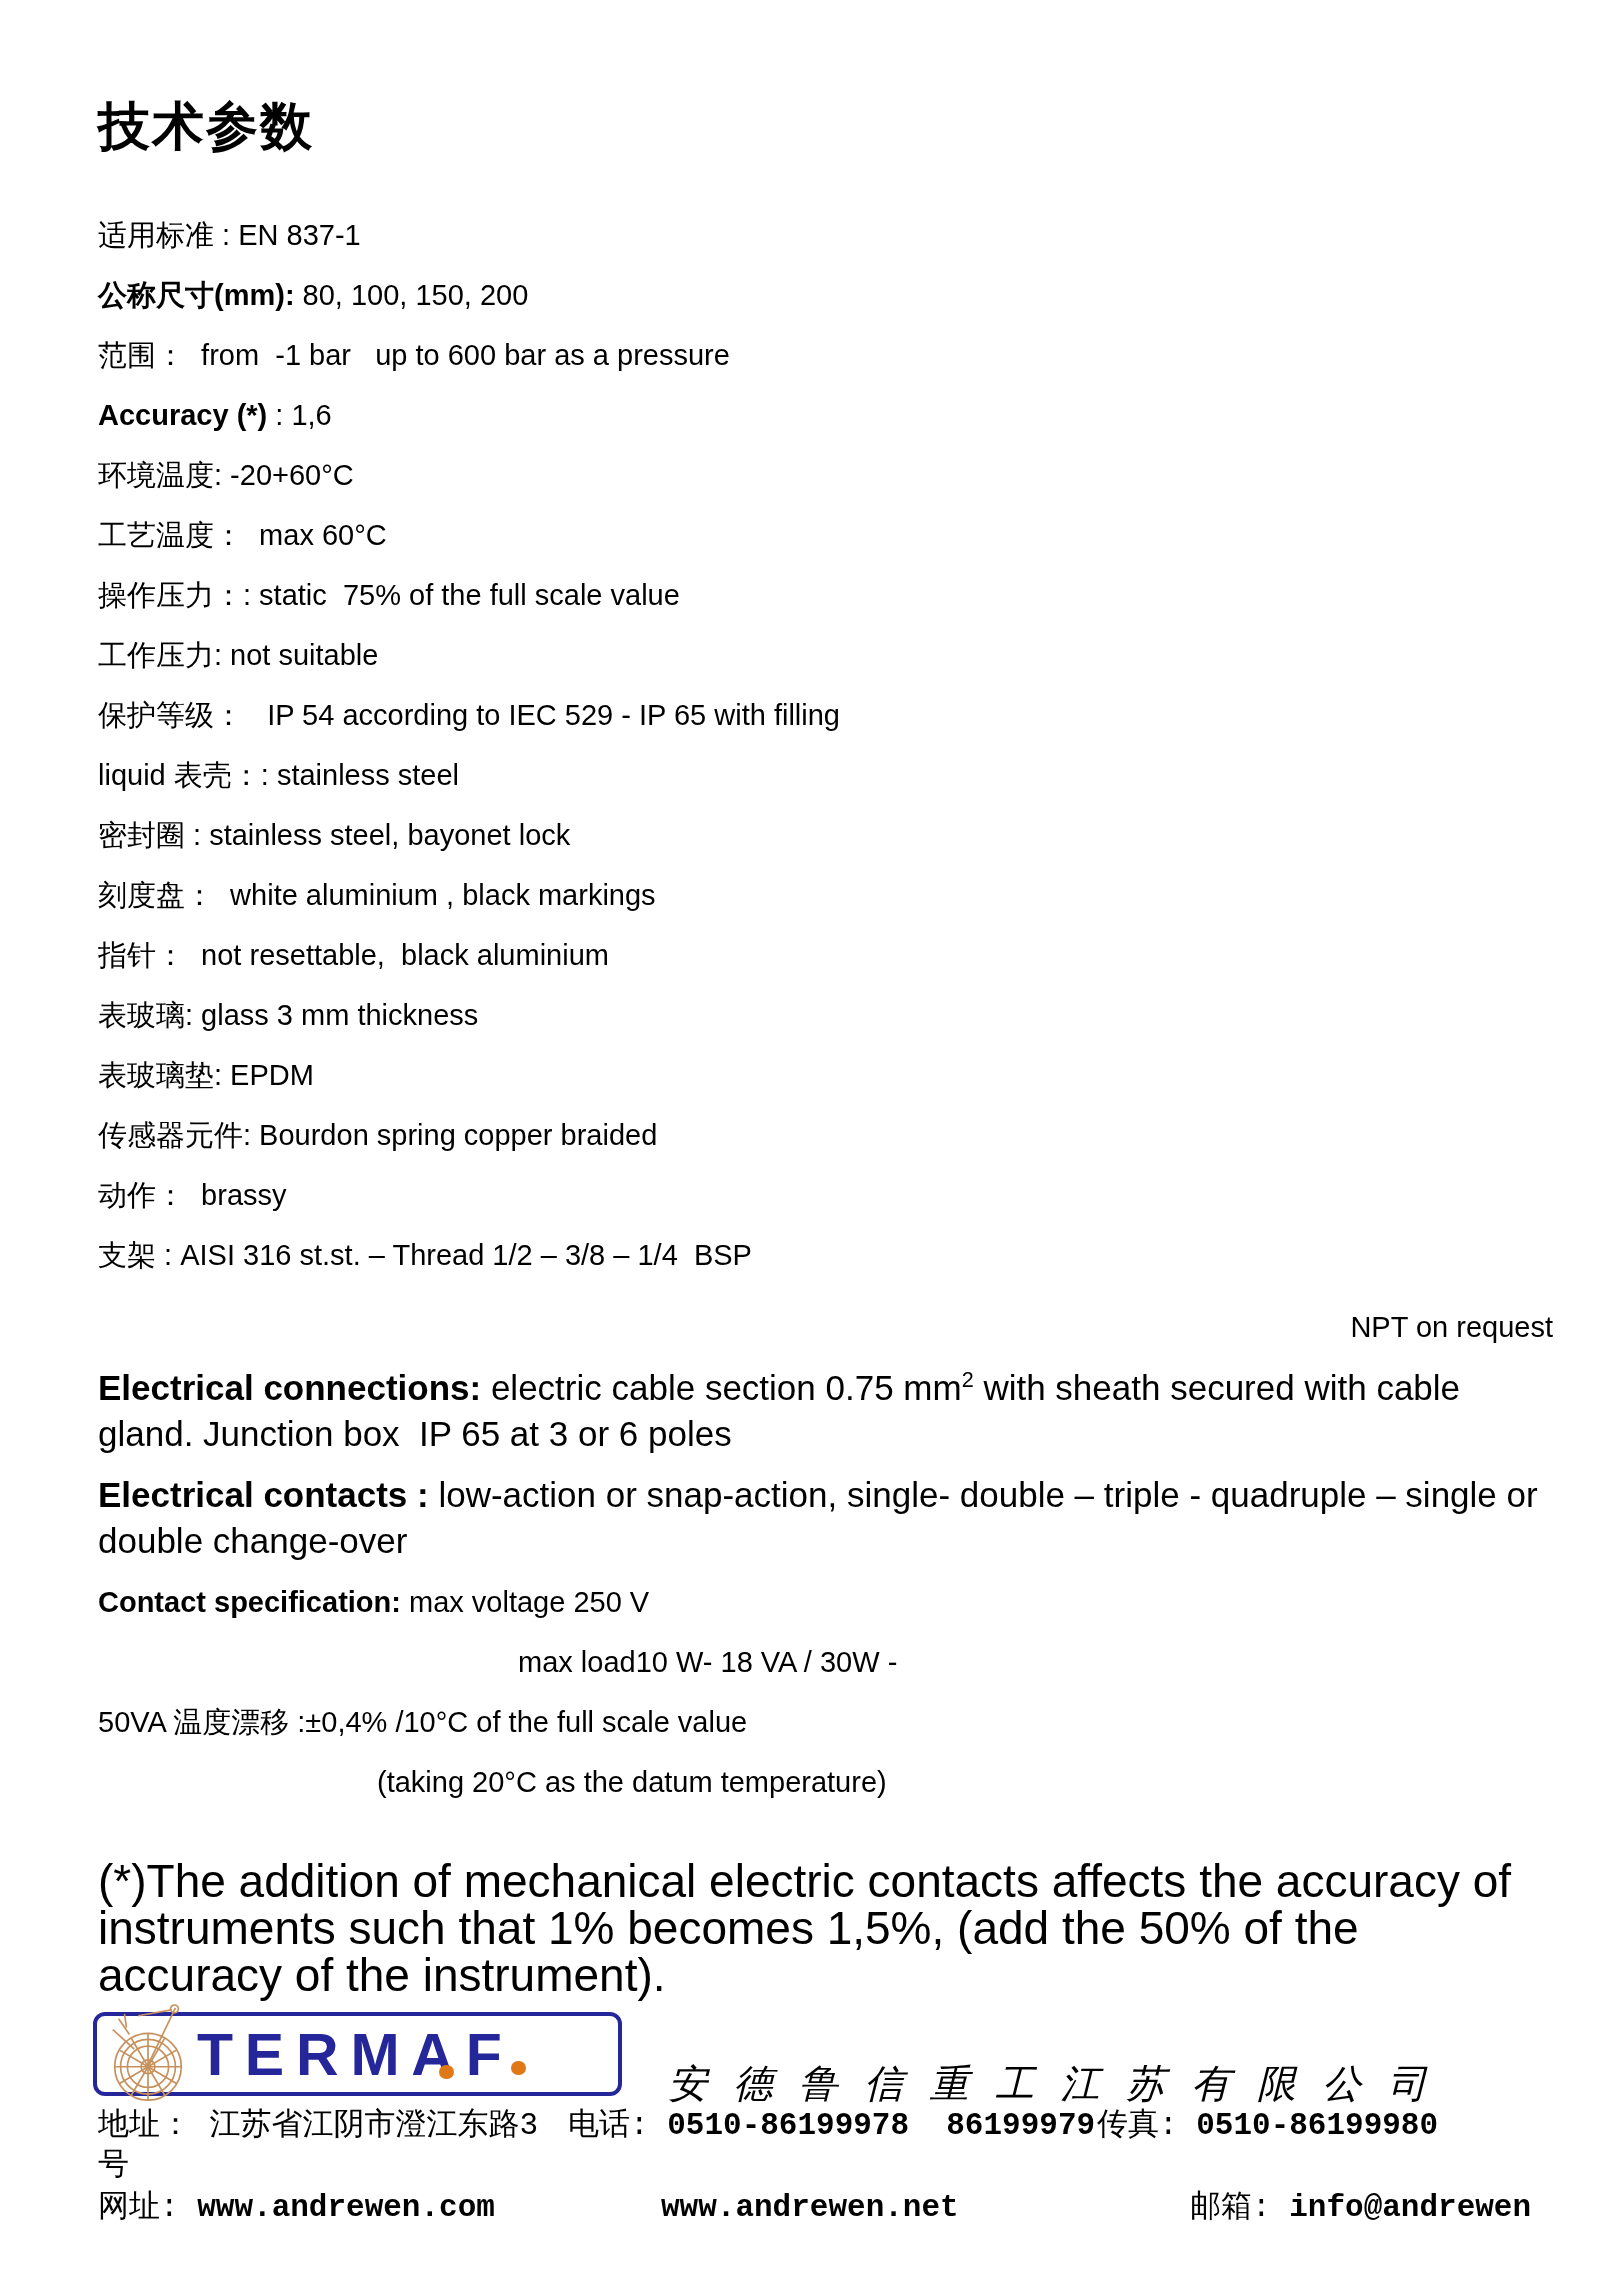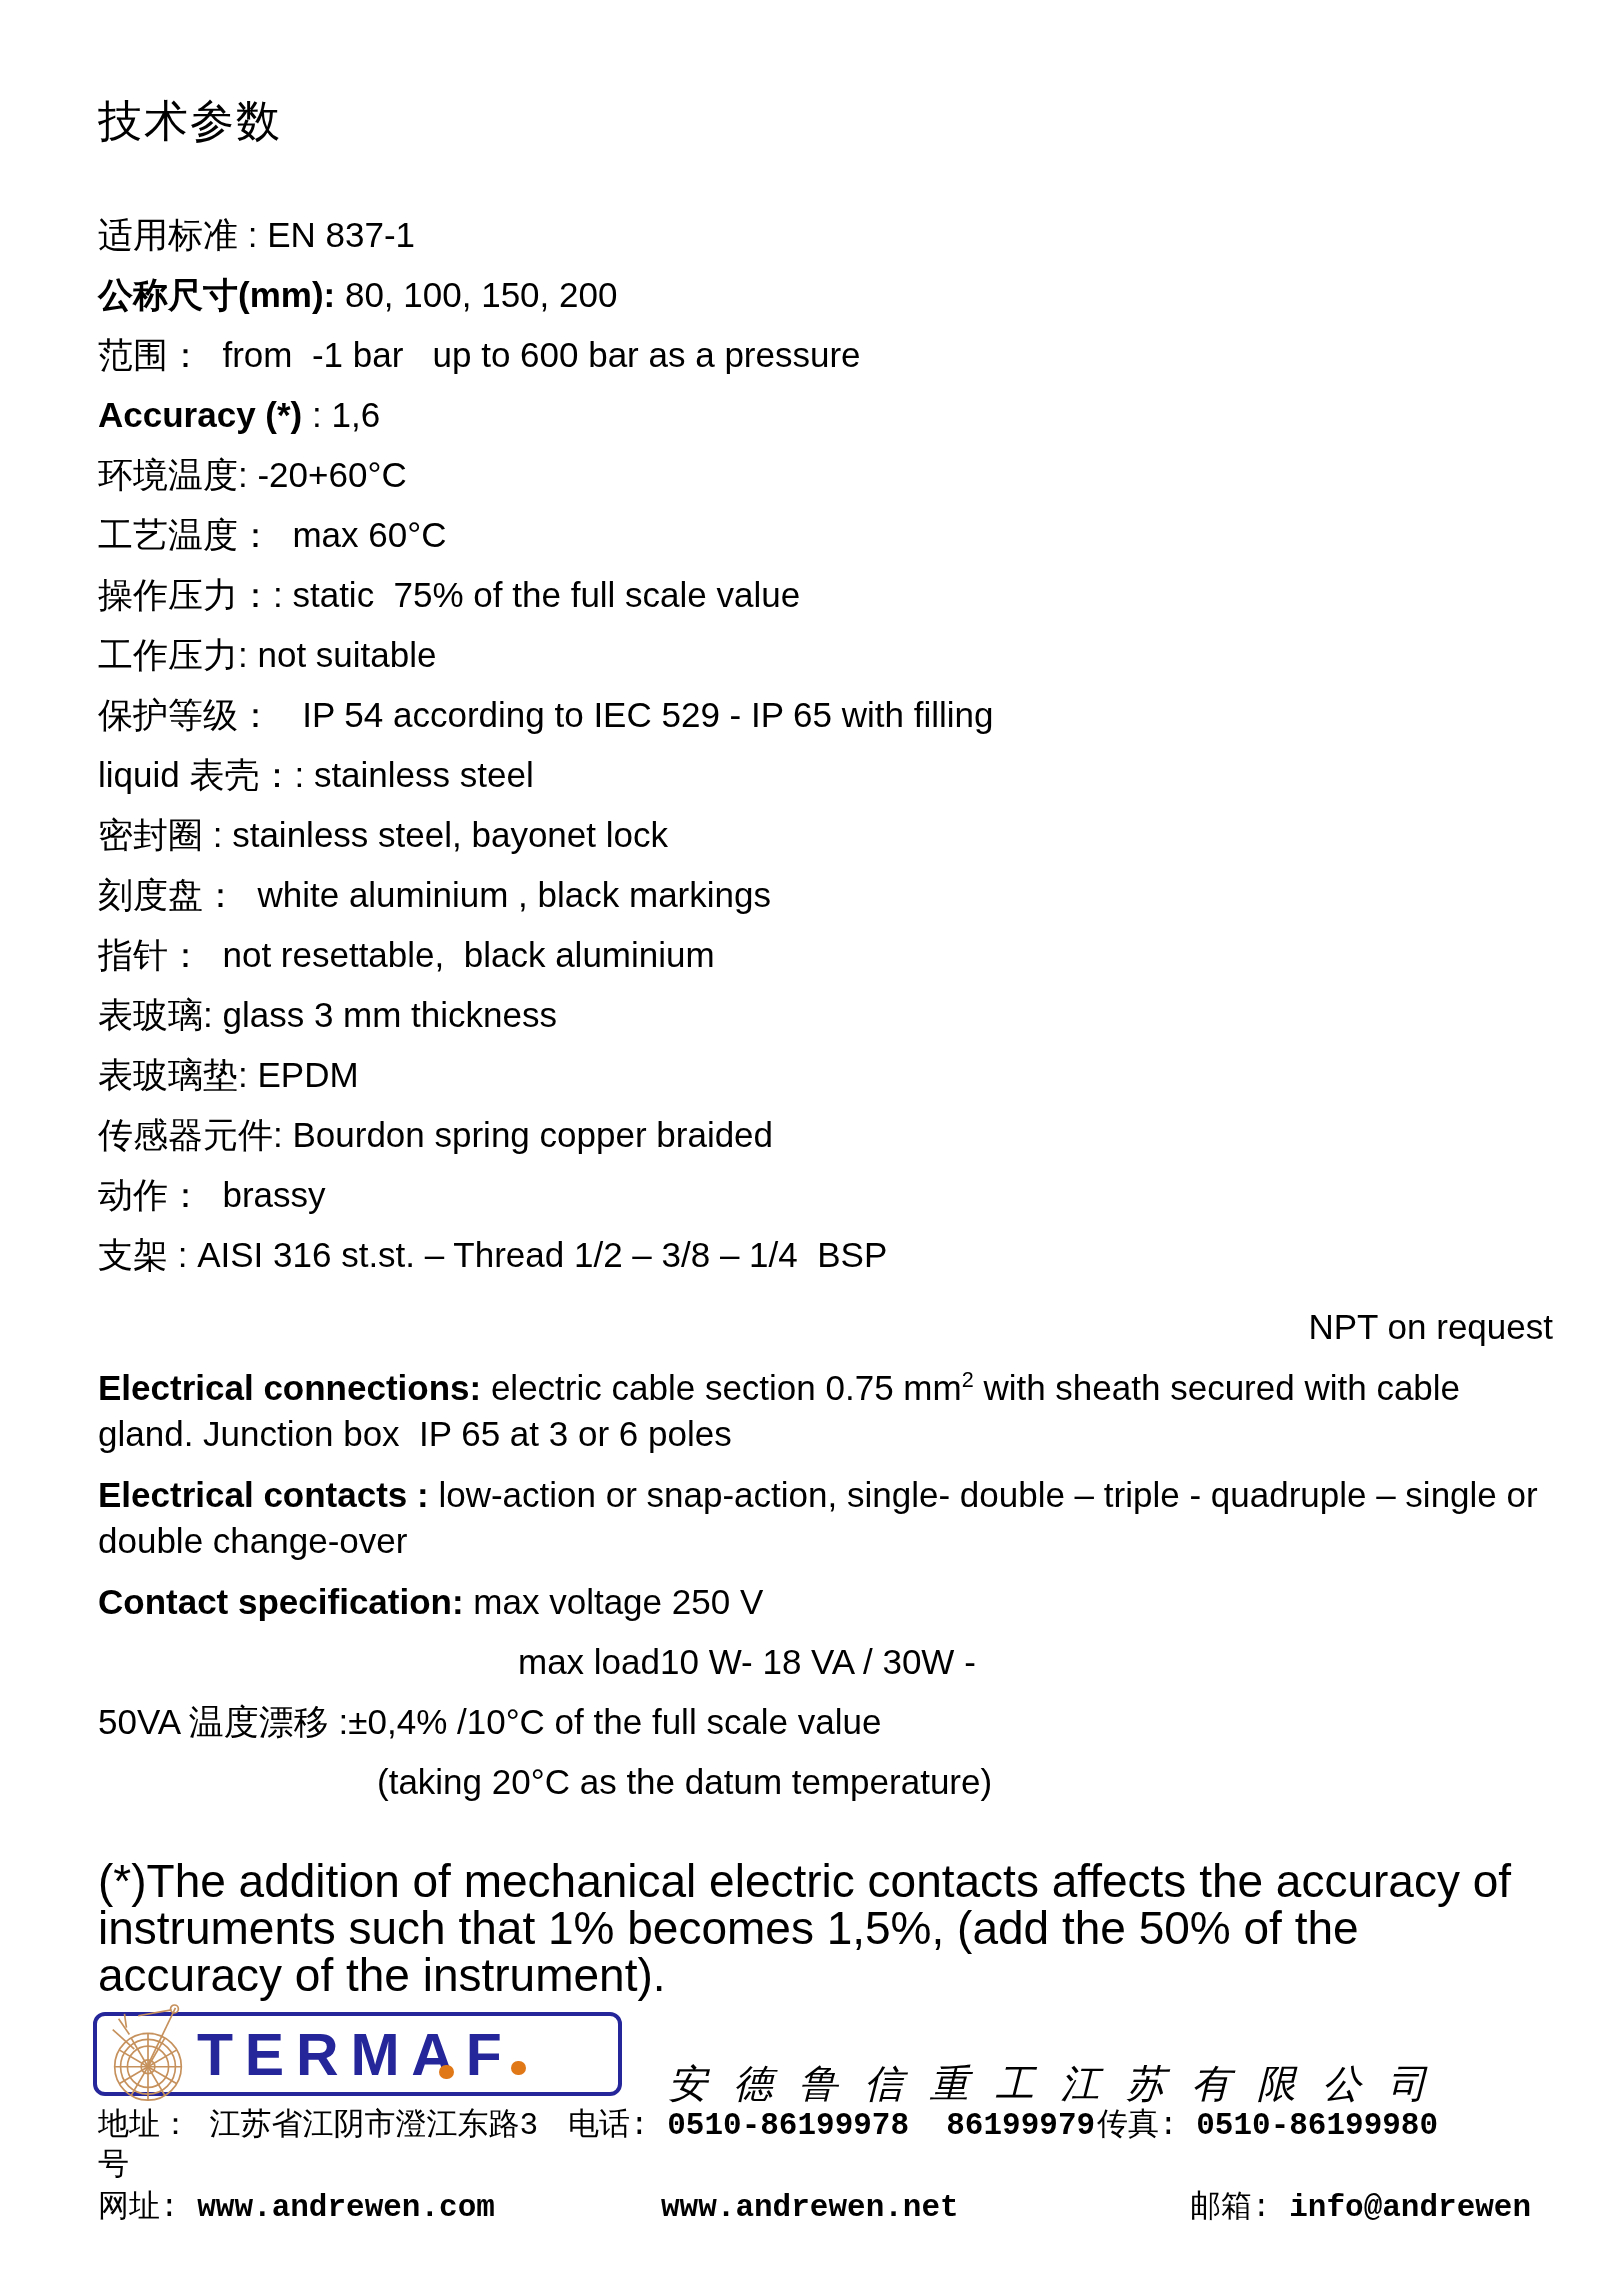--- a/index.html
+++ b/index.html
@@ -13,28 +13,28 @@
     position:relative;
     width:1621px;height:2270px;
     background:#ffffff;
     color:var(--ink);
     font-family:"Liberation Sans","DejaVu Sans",sans-serif;
     overflow:hidden;
   }
   .title{
     position:absolute;left:98px;top:92px;
     margin:0;
-    font-size:44px;font-weight:400;
+    font-size:52px;font-weight:700;
     letter-spacing:2px;
   }
   .spec{
     position:absolute;left:98px;top:205px;width:1455px;
   }
   .row{
-    font-size:35px;line-height:60px;
+    font-size:29px;line-height:60px;
     white-space:pre-wrap;
   }
   .para{
     font-size:35px;line-height:46px;
     margin-top:7.8px;
     white-space:pre-wrap;
   }
   .b{font-weight:700;}
   sup{font-size:21.6px;line-height:0;}
   .footnote{

